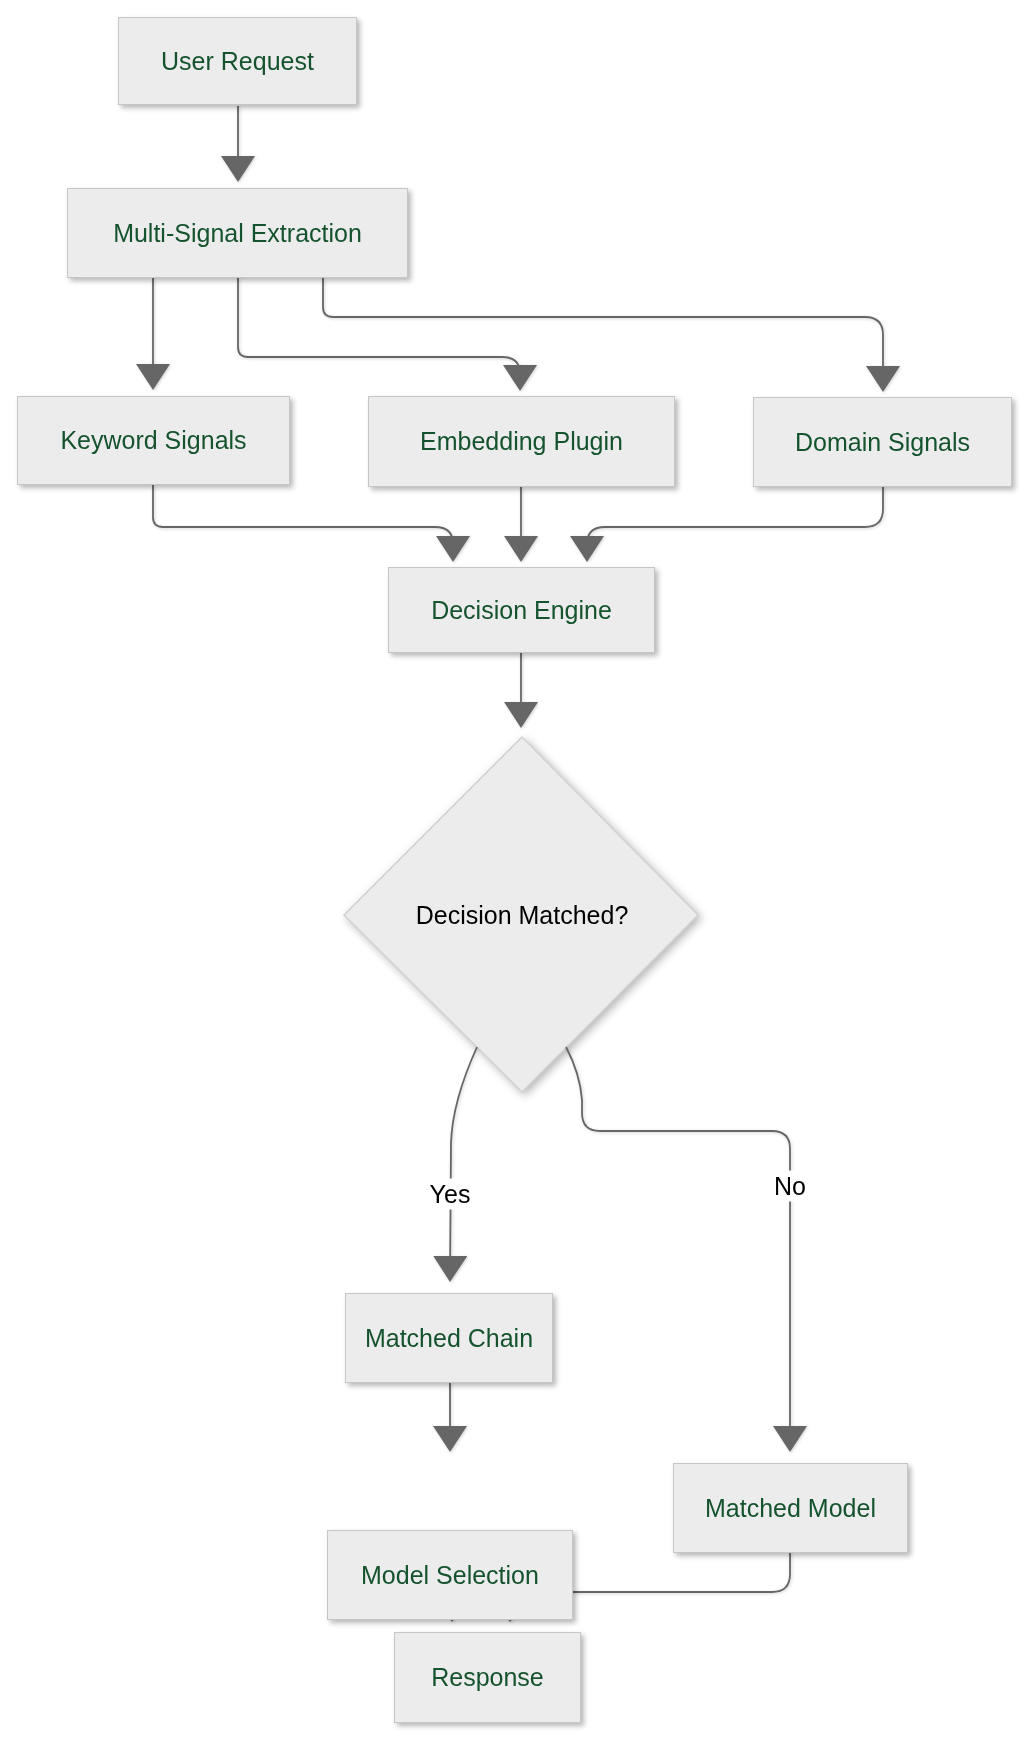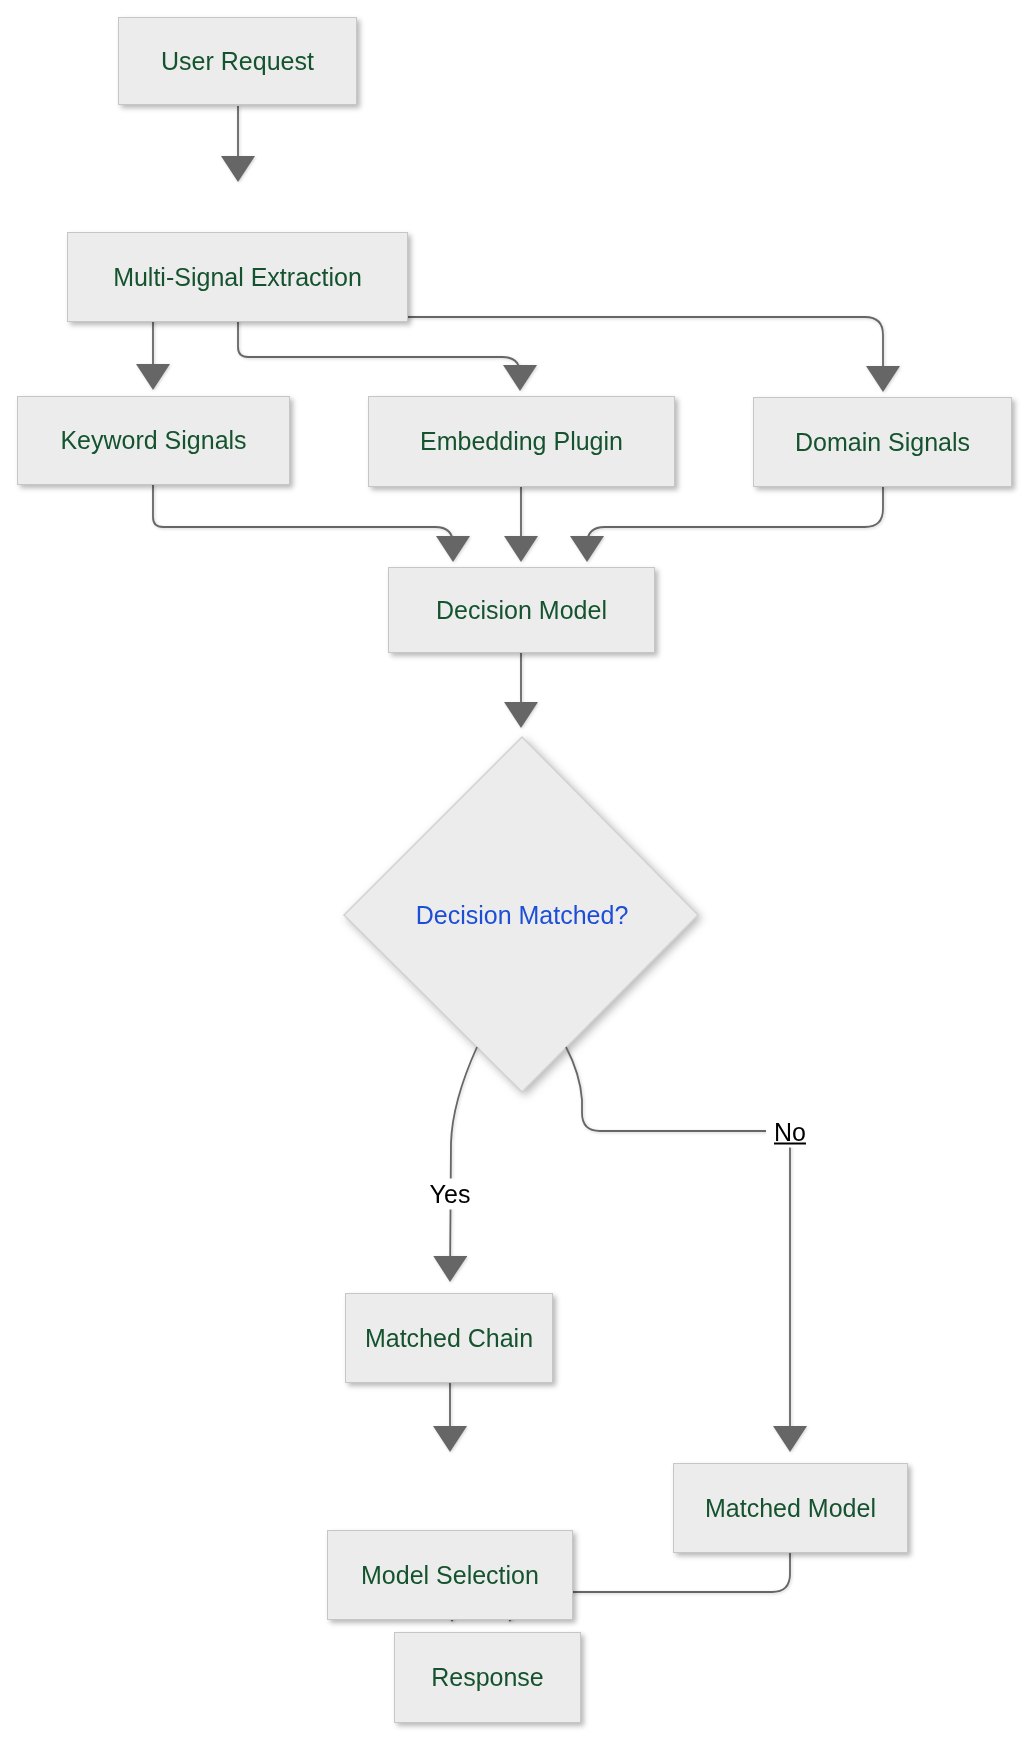--- a/index.html
+++ b/index.html
@@ -40,21 +40,21 @@
     color: #14532d;
     text-align: center;
     box-sizing: border-box;
   }
   .diamond-label {
     position: absolute;
     display: flex;
     align-items: center;
     justify-content: center;
     font-size: 25px;
-    color: #1d4ed8;
+    color: #000000;
     text-align: center;
   }
   .edge-label {
     position: absolute;
     transform: translate(-50%, -50%);
     background: #ffffff;
     padding: 3px 8px;
     font-size: 25px;
     color: #000000;
     line-height: 1;
@@ -101,38 +101,38 @@
       <path class="edge-path" d="M 452,1553 L 452,1620" marker-end="url(#arrow)"></path>
 
       <path class="edge-path" d="M 790,1553 L 790,1574 Q 790,1592 772,1592 L 533,1592 Q 514,1592 512,1606 L 510,1620" marker-end="url(#arrow)"></path>
     </g>
   </svg>
 
   <div class="node" style="left:118px; top:17px; width:239px; height:88px;">
     <span>User Request</span>
   </div>
 
-  <div class="node" style="left:67px; top:188px; width:341px; height:90px;margin-top:44px;">
+  <div class="node" style="left:67px; top:188px; width:341px; height:90px;">
     <span>Multi-Signal Extraction</span>
   </div>
 
   <div class="node" style="left:17px; top:396px; width:273px; height:89px;align-items:center;">
     <span>Keyword Signals</span>
   </div>
 
   <div class="node" style="left:368px; top:396px; width:307px; height:91px;">
     <span>Embedding Plugin</span>
   </div>
 
   <div class="node" style="left:753px; top:397px; width:259px; height:90px;">
     <span>Domain Signals</span>
   </div>
 
   <div class="node" style="left:388px; top:567px; width:267px; height:86px;">
-    <span>Decision Model</span>
+    <span>Decision Engine</span>
   </div>
 
   <div class="diamond-label" style="left:372px; top:890px; width:300px; height:50px;">
     <span>Decision Matched?</span>
   </div>
 
   <div class="node" style="left:345px; top:1293px; width:208px; height:90px;">
     <span>Matched Chain</span>
   </div>
 
@@ -142,15 +142,15 @@
 
   <div class="node" style="left:673px; top:1463px; width:235px; height:90px;">
     <span>Matched Model</span>
   </div>
 
   <div class="node" style="left:394px; top:1632px; width:187px; height:91px;">
     <span>Response</span>
   </div>
 
   <div class="edge-label" style="left:450px; top:1194px;">Yes</div>
-  <div class="edge-label" style="left:790px; top:1132px;text-decoration:underline;">No</div>
+  <div class="edge-label" style="left:790px; top:1186px;">No</div>
 
 </div>
 
 </body></html>

